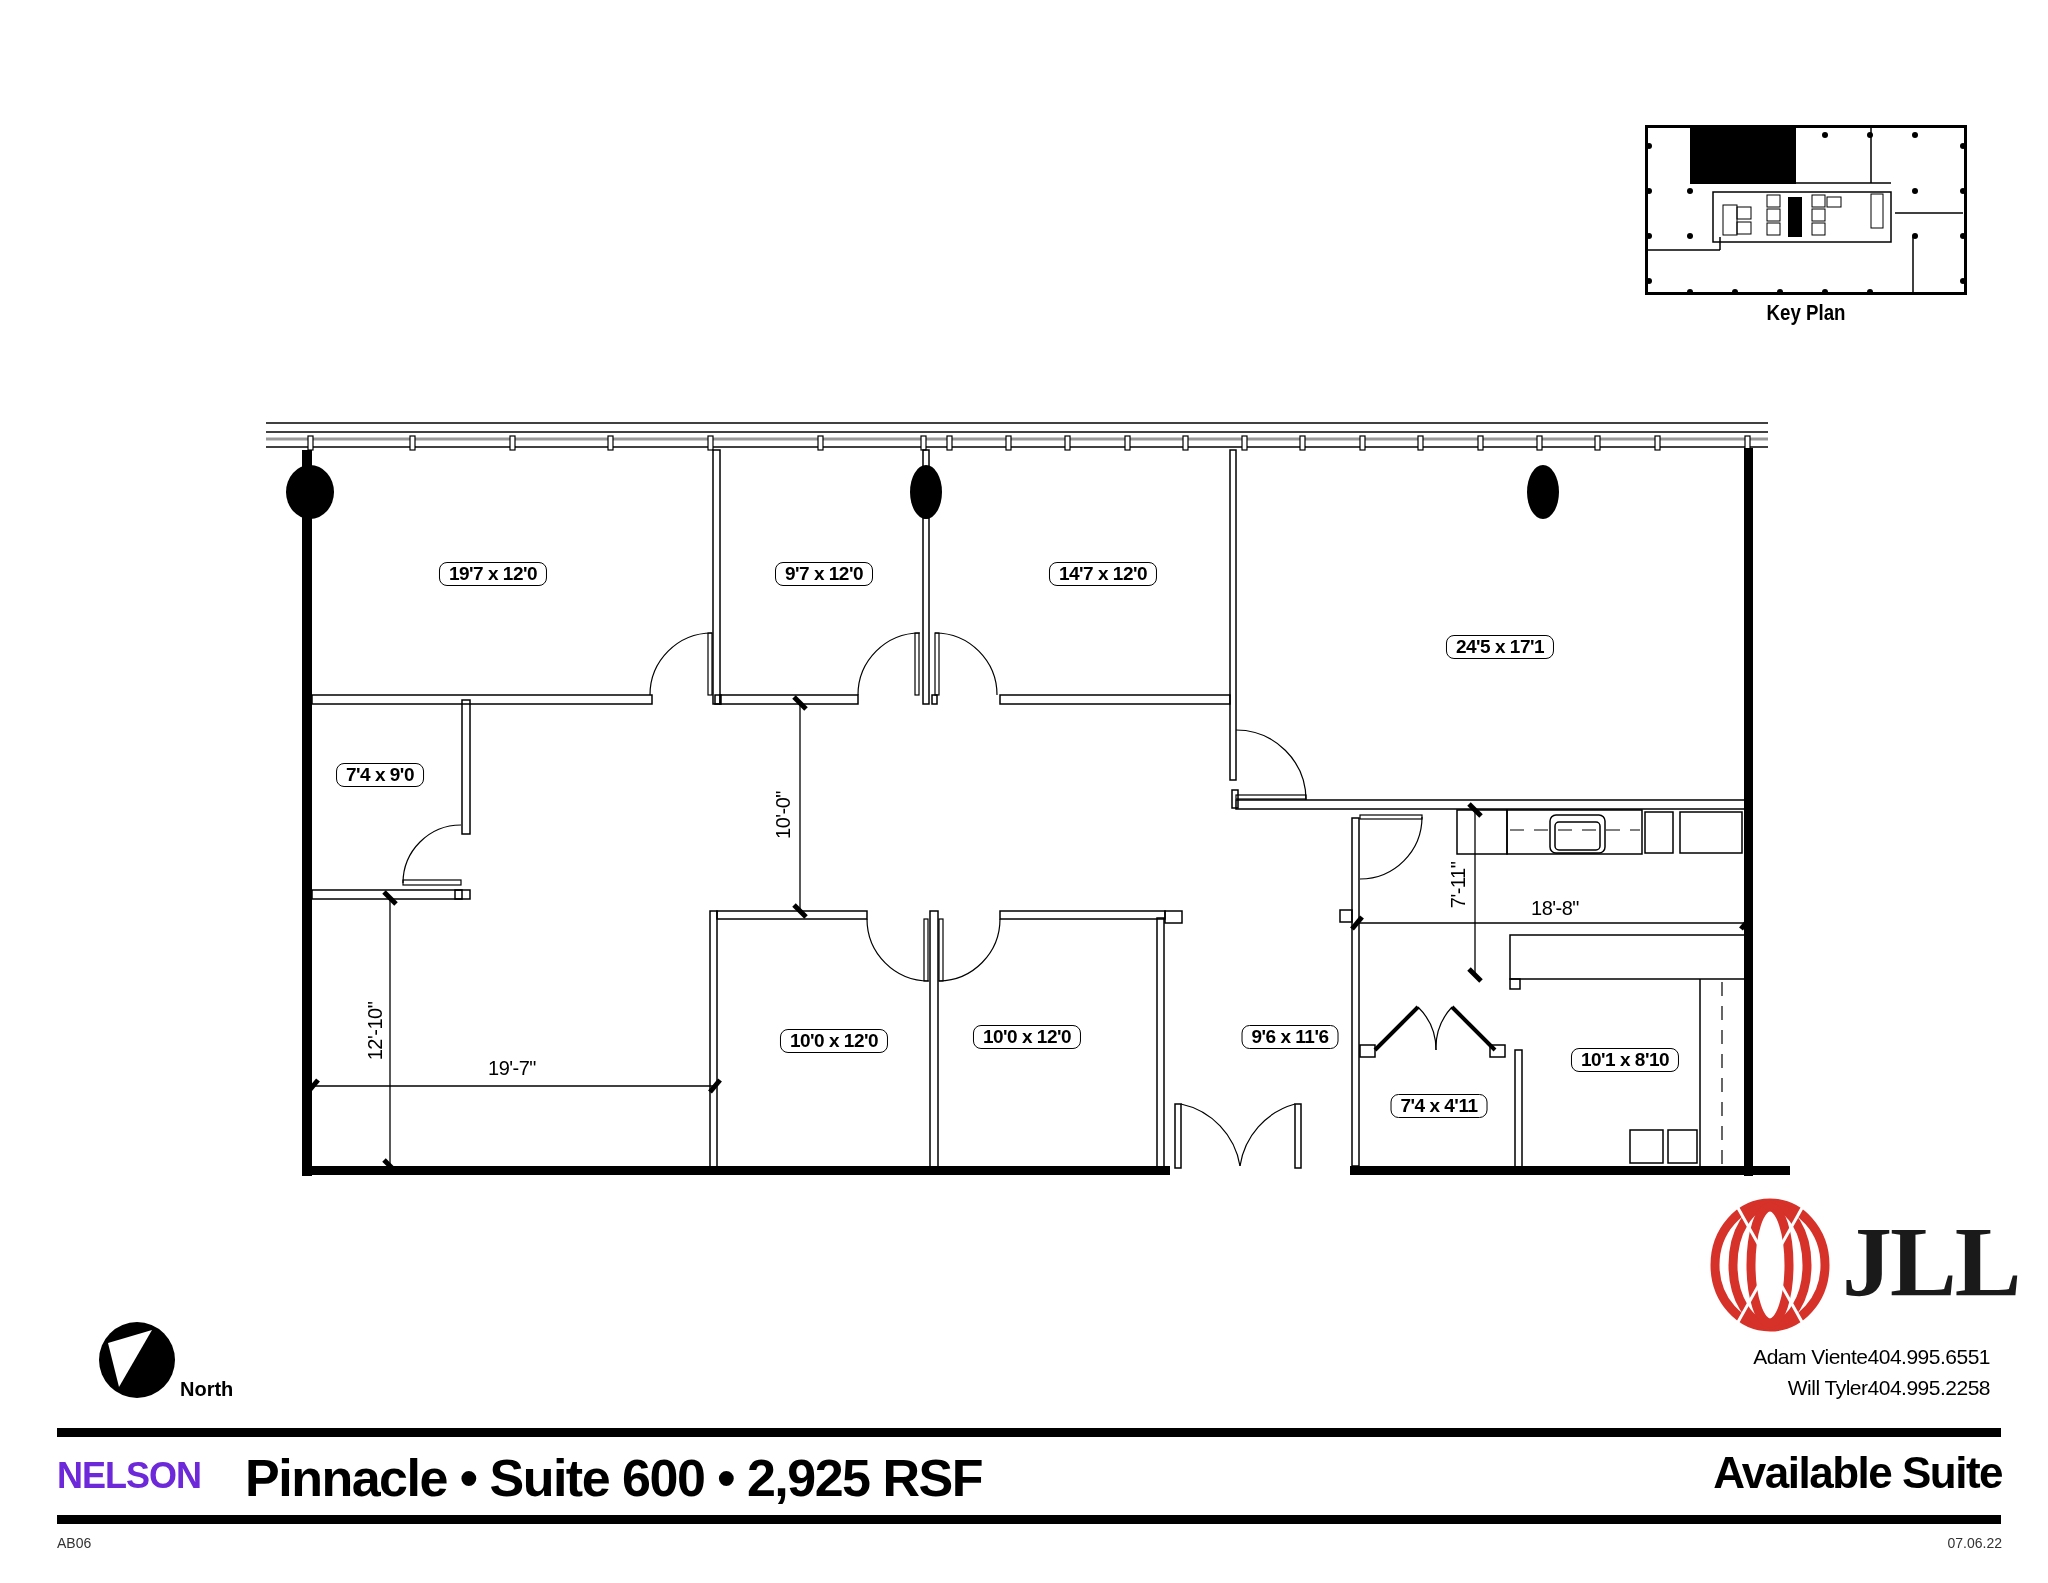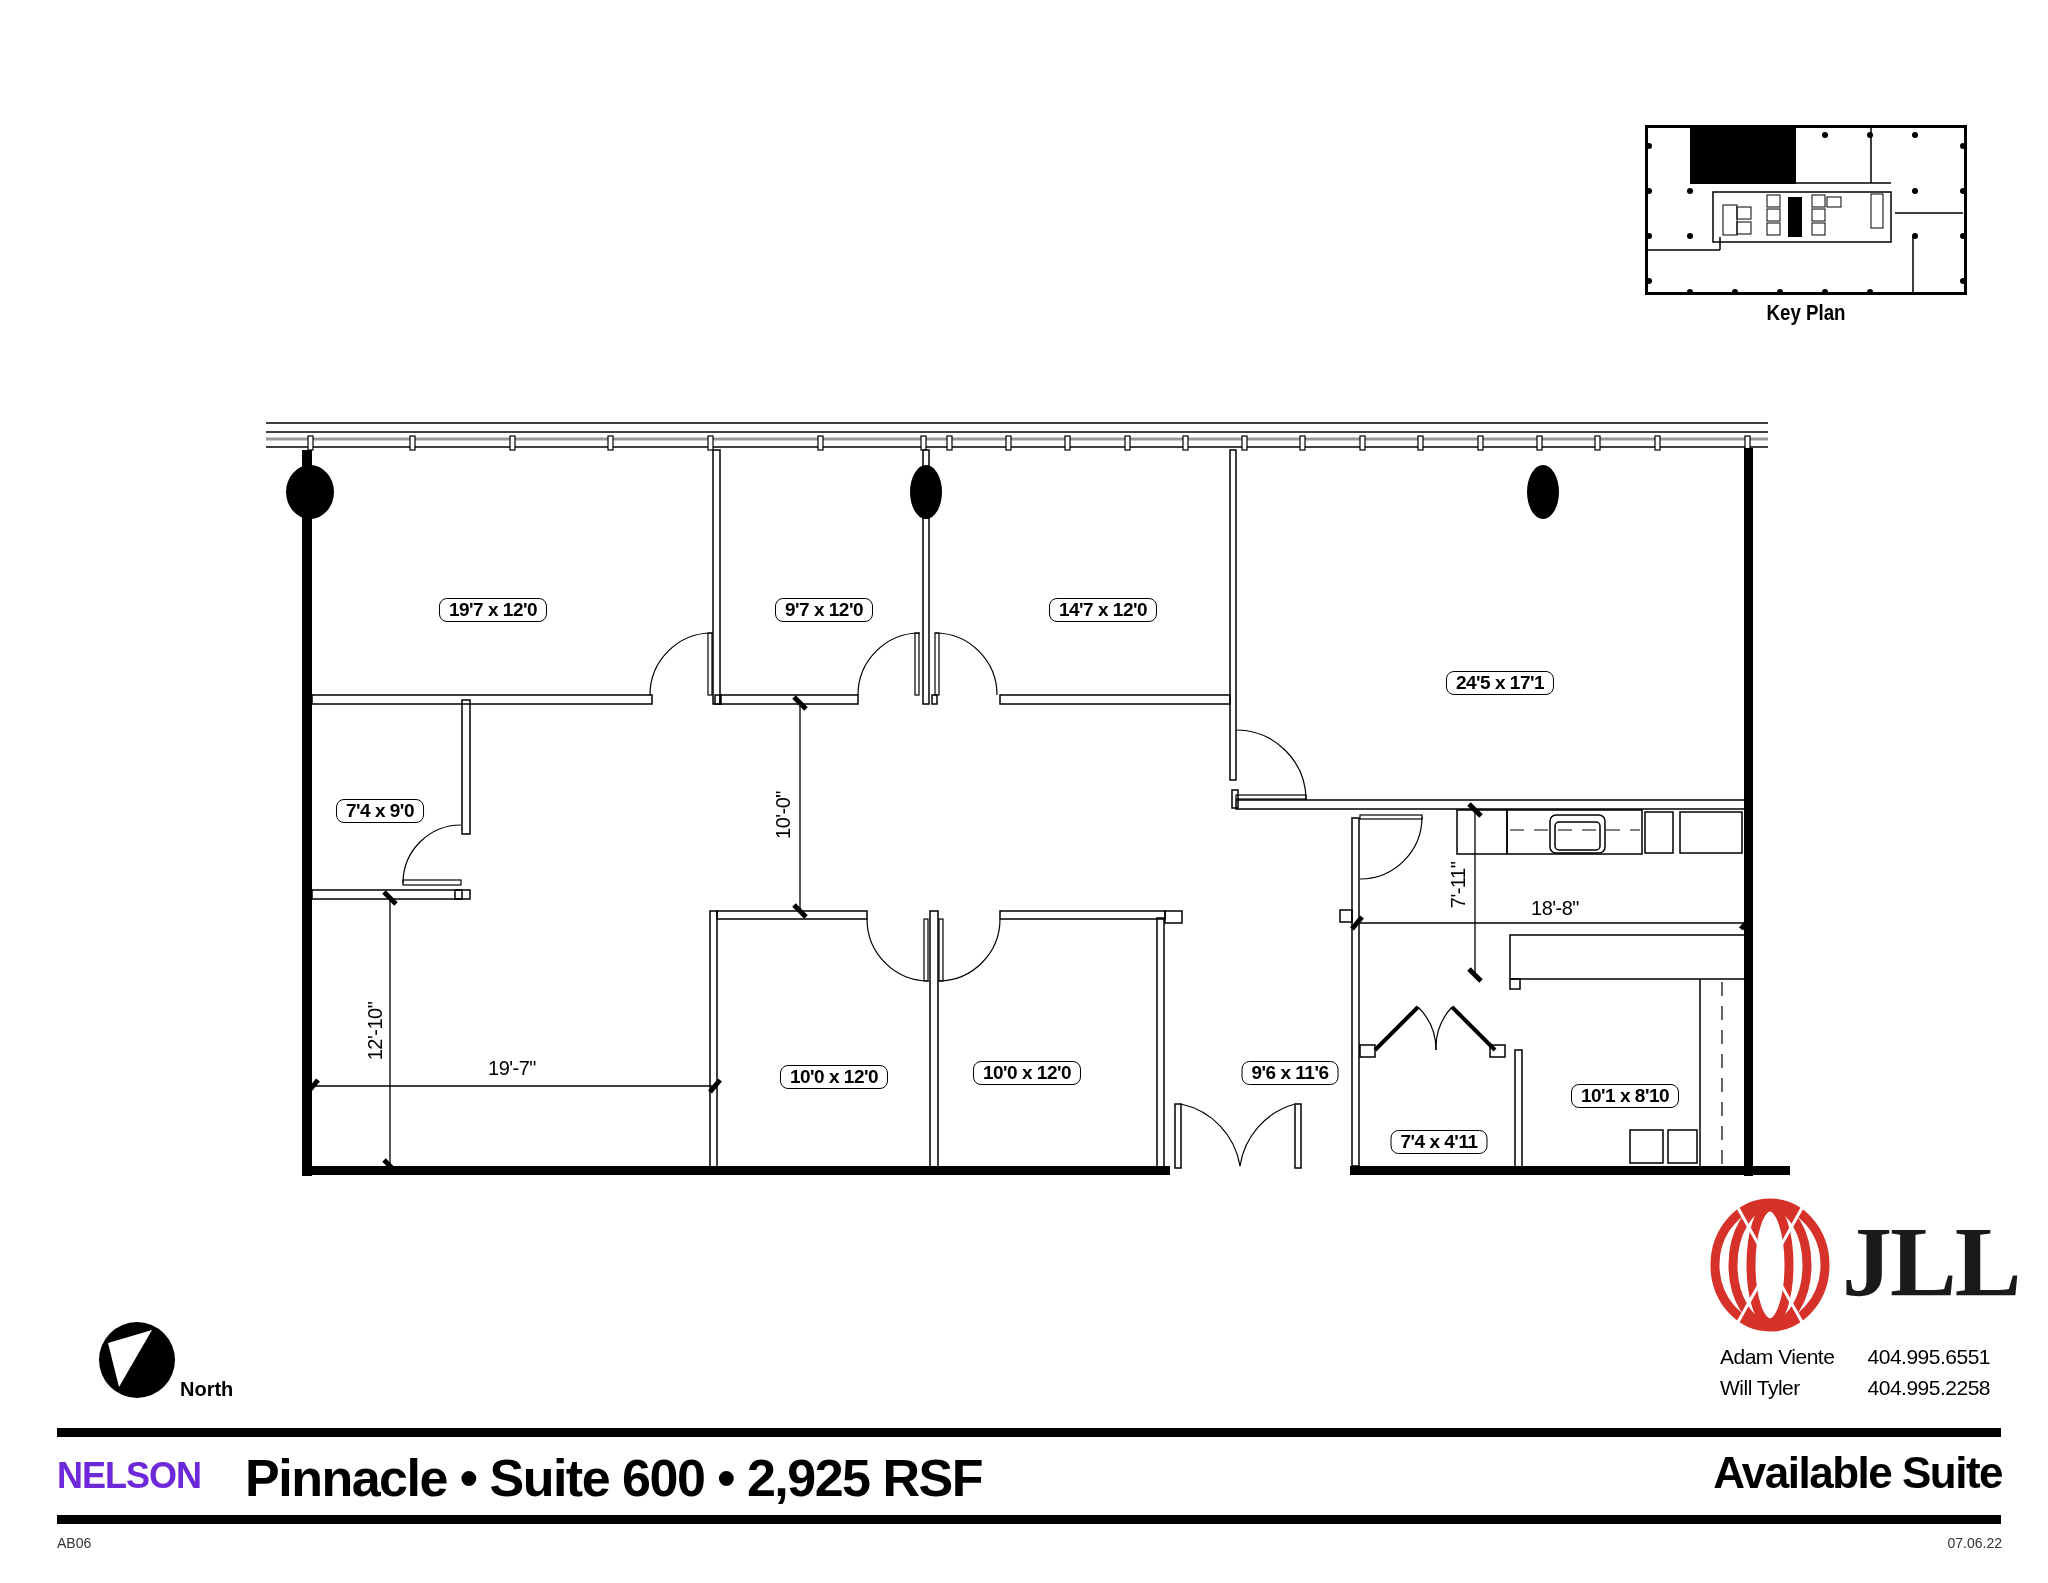--- a/index.html
+++ b/index.html
@@ -1,26 +1,26 @@
 <!DOCTYPE html>
 <html><head>
 <meta charset="utf-8">
 <style>
   html, body { margin:0; padding:0; background:#ffffff; }
   body { width:2048px; height:1583px; position:relative; overflow:hidden; font-family:"Liberation Sans", sans-serif; color:#000; }
   .abs { position:absolute; }
   .key-plan { left:1645px; top:125px; width:322px; height:170px; }
   .key-plan-label { left:1645px; top:300px; width:322px; text-align:center; font-weight:bold; font-size:22px; font-family:"Liberation Sans Narrow","Liberation Sans", sans-serif; transform:scaleX(0.85); }
   .plan { left:0; top:0; width:2048px; height:1583px; }
-  .room-tag { position:absolute; border:1.5px solid #000; border-radius:8px; font-weight:bold; font-size:19px; padding:1px 9px; line-height:20px; white-space:nowrap; background:#fff; letter-spacing:-0.5px; transform:translate(-50%,-50%);margin-top:36px; }
+  .room-tag { position:absolute; border:1.5px solid #000; border-radius:8px; font-weight:bold; font-size:19px; padding:1px 9px; line-height:20px; white-space:nowrap; background:#fff; letter-spacing:-0.5px; transform:translate(-50%,-50%); }
   .dim { position:absolute; font-size:20px; white-space:nowrap; transform:translate(-50%,-50%); letter-spacing:-0.5px; }
   .dim.vert { transform:translate(-50%,-50%) rotate(-90deg); }
   .north-label { left:180px; top:1378px; font-weight:bold; font-size:20px; }
   .jll-name { font-size:21px; letter-spacing:-0.5px; }
-  .contact-row { position:absolute; left:1720px; width:270px; display:flex; justify-content:space-between; }
+  .contact-row { position:absolute; left:1720px; width:270px; display:flex; justify-content:flex-end; }
   .bar { position:absolute; left:57px; width:1944px; height:9px; background:#000; }
   .footer-title { position:absolute; left:245px; top:1448px; font-weight:bold; font-size:52px; letter-spacing:-1.5px; }
   .footer-right { position:absolute; right:46px; top:1448px; font-weight:bold; font-size:44px; letter-spacing:-1.5px; }
   .nelson { position:absolute; left:57px; top:1455px; font-weight:bold; font-size:36px; color:#6d28d9; letter-spacing:-1px; }
   .small-code { position:absolute; top:1535px; font-size:14px; color:#333; }
 </style>
 </head>
 <body>
 
 <div class="abs key-plan">

